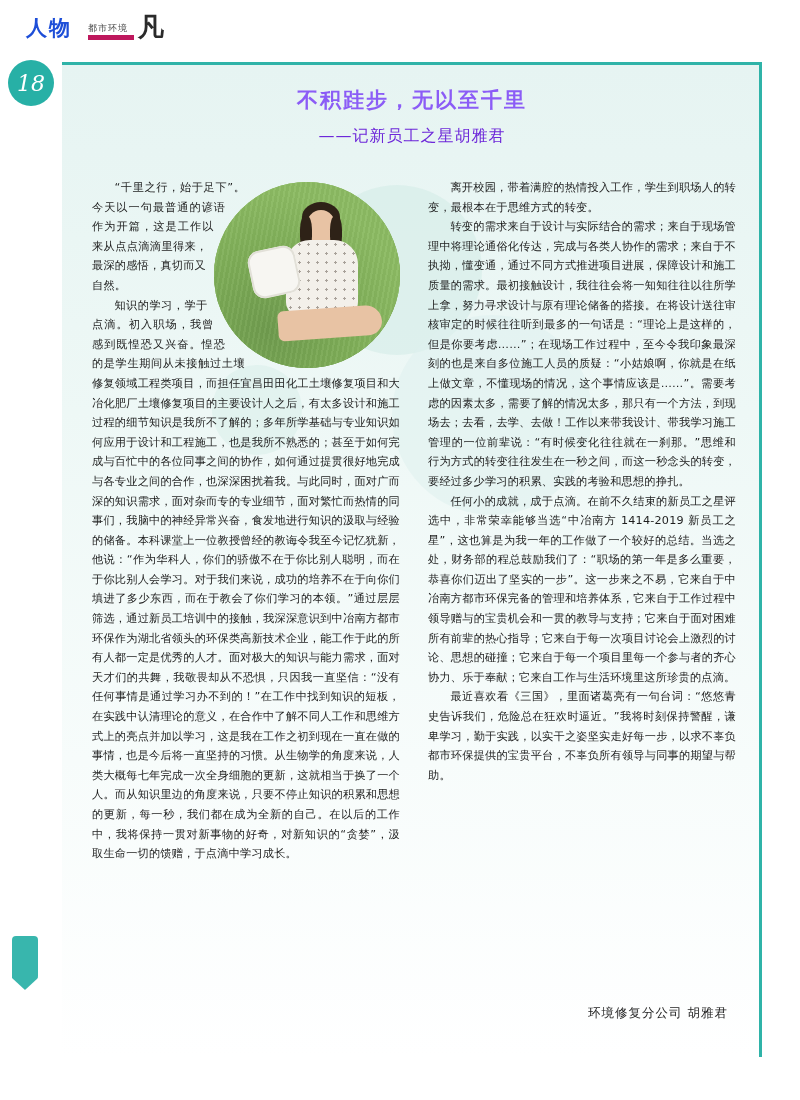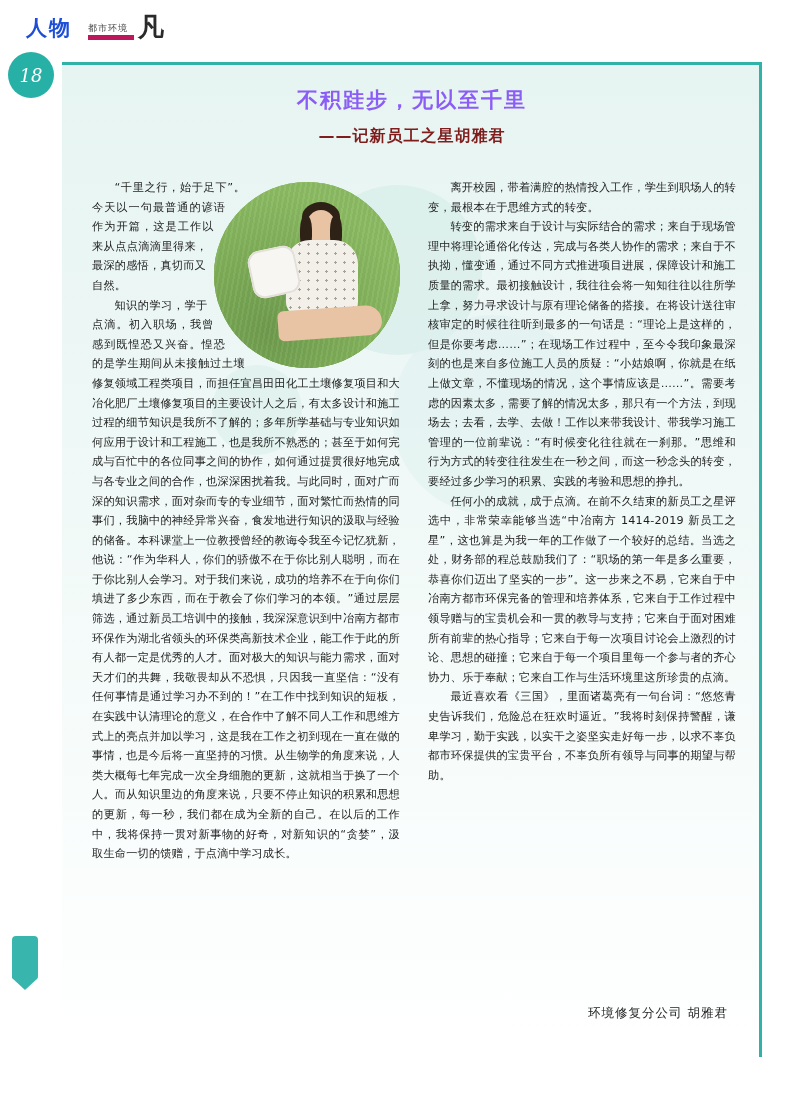--- a/index.html
+++ b/index.html
@@ -88,27 +88,27 @@
     font-weight: bold;
     color: #2a2a2a;
     font-family: "DejaVu Serif", "Liberation Serif", serif;
     line-height: 26px;
   }
 
   
   .pagenum {
     position: absolute;
     left: 8px;
-    top: 52px;
+    top: 60px;
     width: 46px;
     height: 46px;
     border-radius: 50%;
     background: #27b0a6;
     color: #ffffff;
-    font-size: 18px;
+    font-size: 22px;
     font-style: italic;
     display: flex;
     align-items: center;
     justify-content: center;
     font-family: "DejaVu Serif", "Liberation Serif", serif;
   }
 
   
   .ribbon {
     position: absolute;
@@ -133,23 +133,22 @@
   .headline {
     font-size: 21px;
     font-weight: bold;
     color: #8b5cf6;
     letter-spacing: 2px;
     font-family: "DejaVu Sans", "Liberation Sans", sans-serif;
   }
   .subhead {
     margin-top: 12px;
     font-size: 16px;
-    color: #7f1d1d;
+    color: #6d28d9;
     letter-spacing: 1px;
-    font-weight: bold;
   }
 
   
   .columns {
     position: absolute;
     left: 92px;
     top: 178px;
     width: 644px;
     height: 860px;
     display: flex;

